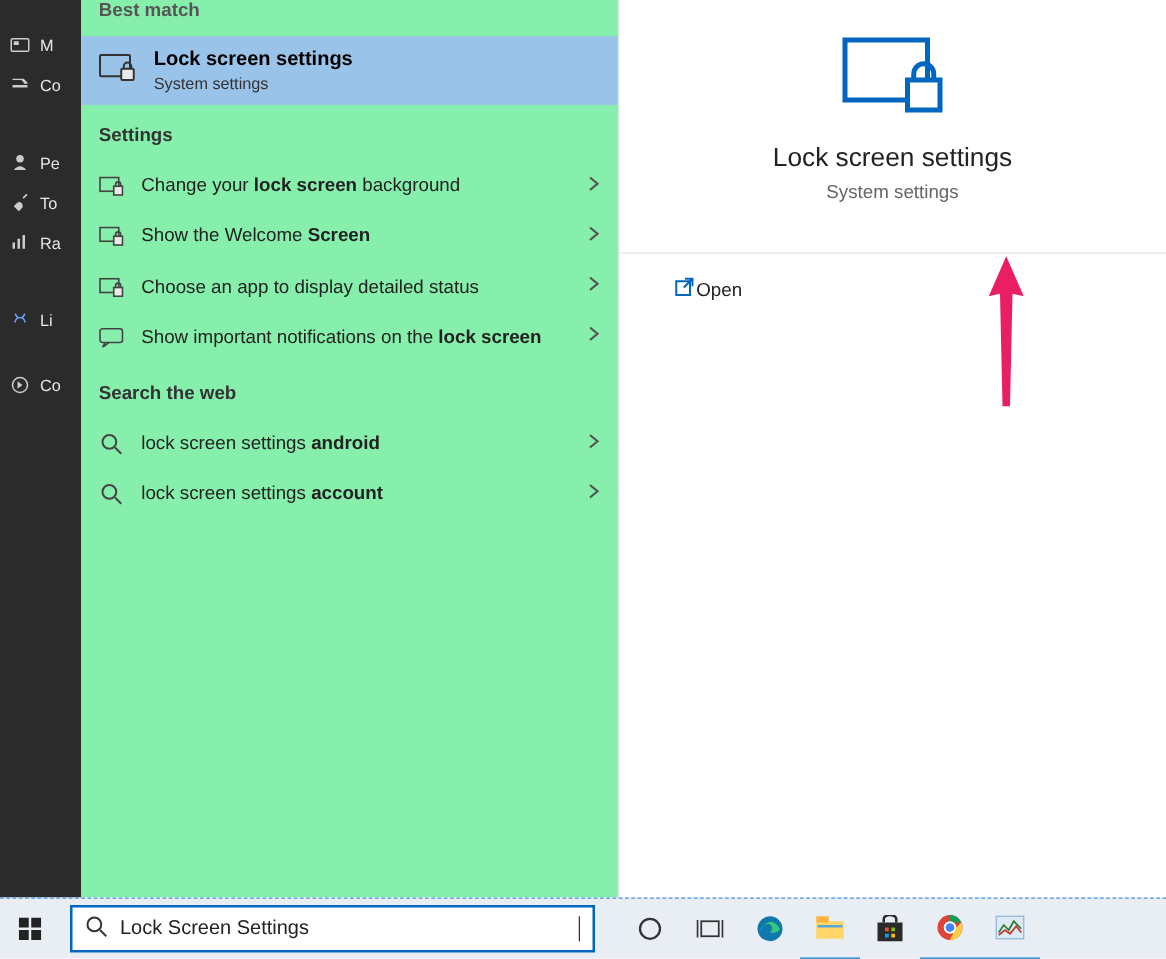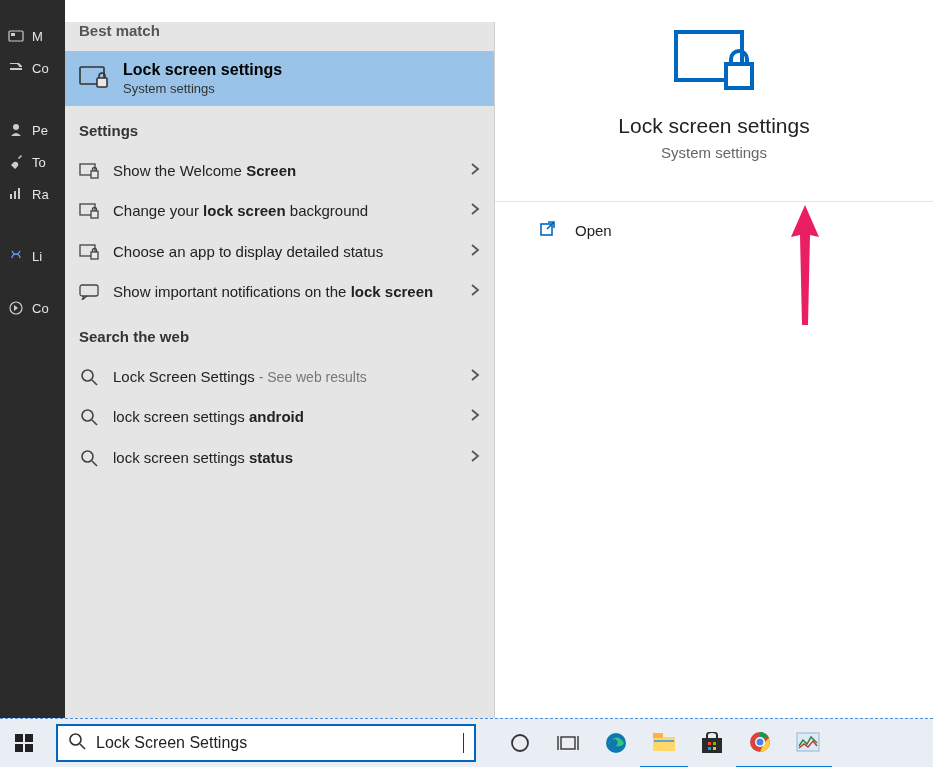--- a/index.html
+++ b/index.html
@@ -6,42 +6,42 @@
 html, body { width: 933px; height: 767px; overflow: hidden; background: #fff; }
 
 .root { position: relative; width: 933px; height: 767px; }
 
 
 .dark-col { position: absolute; left: 0; top: 0; width: 65px; height: 718px; background: #2b2b2b; }
 .dark-col .item { display: flex; align-items: center; gap: 8px; color: #e6e6e6; padding: 8px 8px; font-size: 13px; white-space: nowrap; }
 .dark-col .item svg { flex-shrink: 0; }
 
 
-.search-panel { position: absolute; left: 65px; top: 0; width: 430px; height: 718px; background: #e5e5e5; border-right: 1px solid #d0d0d0; display: flex; flex-direction: column; overflow: hidden; margin-top: 22px; }
+.search-panel { position: absolute; left: 65px; top: 0; width: 430px; height: 718px; background: #86efac; border-right: 1px solid #d0d0d0; display: flex; flex-direction: column; overflow: hidden; }
 
 .section-header { font-weight: 600; font-size: 15px; color: #333; padding: 16px 14px 12px 14px; }
 
 .best-match { background: #99c3e8; display: flex; align-items: center; padding: 10px 14px; gap: 14px; }
 .best-match .title { font-weight: 600; font-size: 16px; color: #000; }
 .best-match .subtitle { font-size: 13px; color: #333; margin-top: 2px; }
 
 .result-row { display: flex; align-items: center; padding: 10px 14px 10px 14px; gap: 14px; cursor: default; }
 .result-row .icon-slot { width: 20px; display: flex; justify-content: center; }
 .result-row .text { flex: 1; font-size: 15px; color: #222; line-height: 1.35; }
 .result-row .chev { color: #555; }
 
 .web-suffix { color: #777; font-size: 14px; }
 
 
 .preview { position: absolute; left: 495px; top: 0; right: 0; height: 718px; background: #fff; }
 .preview-inner { text-align: center; padding-top: 28px; }
 .preview-title { font-size: 21px; color: #222; margin-top: 18px; }
 .preview-sub { font-size: 15px; color: #666; margin-top: 6px; }
 .preview-divider { border-top: 1px solid #e3e3e3; margin: 40px 0 0 0; }
-.preview-action { display: flex; align-items: center; gap: 18px; padding: 18px 0 0 44px; font-size: 15px; color: #222; }
+.preview-action { display: flex; align-items: center; padding: 18px 0 0 44px; font-size: 15px; color: #222; }
 
 .arrow-annot { position: absolute; left: 785px; top: 195px; }
 
 
 .taskbar { position: absolute; left: 0; bottom: 0; width: 933px; height: 49px; background: #e8eef4; border-top: 1px dashed #4a91e2; display: flex; align-items: center; }
 .start-btn { width: 48px; height: 49px; display: flex; align-items: center; justify-content: center; }
 .search-box { margin-left: 8px; width: 420px; height: 38px; border: 2px solid #0067c0; background: #fff; display: flex; align-items: center; padding: 0 10px; gap: 10px; }
 .search-box input { border: none; outline: none; flex: 1; font-size: 16px; color: #222; background: transparent; }
 .tb-icons { display: flex; align-items: center; gap: 0; margin-left: 20px; }
 .tb-icon { width: 48px; height: 49px; display: flex; align-items: center; justify-content: center; }
@@ -129,34 +129,34 @@
 
     <div id="settings-list">
         <div class="result-row">
           <span class="icon-slot">
             <svg width="20" height="16" viewBox="0 0 20 16">
               <rect x="1" y="1" width="15" height="11" fill="none" stroke="#444" stroke-width="1.3"></rect>
               <rect x="12" y="8" width="7" height="7" fill="#e9e9e9" stroke="#444" stroke-width="1.3"></rect>
               <path d="M13.5 8 v-1.5 a2 2 0 0 1 4 0 v1.5" fill="none" stroke="#444" stroke-width="1.3"></path>
             </svg>
           </span>
-          <span class="text">Show the Welcome <b>Screen</b></span>
+          <span class="text">Change your <b>lock screen</b> background</span>
           <span class="chev"><svg width="10" height="14" viewBox="0 0 10 14">
               <path d="M2 2 l6 5 -6 5" fill="none" stroke="#555" stroke-width="1.8"></path>
             </svg></span>
         </div>
         <div class="result-row">
           <span class="icon-slot">
             <svg width="20" height="16" viewBox="0 0 20 16">
               <rect x="1" y="1" width="15" height="11" fill="none" stroke="#444" stroke-width="1.3"></rect>
               <rect x="12" y="8" width="7" height="7" fill="#e9e9e9" stroke="#444" stroke-width="1.3"></rect>
               <path d="M13.5 8 v-1.5 a2 2 0 0 1 4 0 v1.5" fill="none" stroke="#444" stroke-width="1.3"></path>
             </svg>
           </span>
-          <span class="text">Change your <b>lock screen</b> background</span>
+          <span class="text">Show the Welcome <b>Screen</b></span>
           <span class="chev"><svg width="10" height="14" viewBox="0 0 10 14">
               <path d="M2 2 l6 5 -6 5" fill="none" stroke="#555" stroke-width="1.8"></path>
             </svg></span>
         </div>
         <div class="result-row">
           <span class="icon-slot">
             <svg width="20" height="16" viewBox="0 0 20 16">
               <rect x="1" y="1" width="15" height="11" fill="none" stroke="#444" stroke-width="1.3"></rect>
               <rect x="12" y="8" width="7" height="7" fill="#e9e9e9" stroke="#444" stroke-width="1.3"></rect>
               <path d="M13.5 8 v-1.5 a2 2 0 0 1 4 0 v1.5" fill="none" stroke="#444" stroke-width="1.3"></path>
@@ -184,45 +184,33 @@
     <div class="section-header">Search the web</div>
 
     <div id="web-list">
         <div class="result-row">
           <span class="icon-slot">
             <svg width="18" height="18" viewBox="0 0 18 18">
               <circle cx="7.5" cy="7.5" r="5.5" fill="none" stroke="#444" stroke-width="1.6"></circle>
               <line x1="12" y1="12" x2="17" y2="17" stroke="#444" stroke-width="1.6"></line>
             </svg>
           </span>
-          <span class="text">Lock Screen Settings<span class="web-suffix"> - See web results</span></span>
+          <span class="text">lock screen settings <b>android</b></span>
           <span class="chev"><svg width="10" height="14" viewBox="0 0 10 14">
               <path d="M2 2 l6 5 -6 5" fill="none" stroke="#555" stroke-width="1.8"></path>
             </svg></span>
         </div>
         <div class="result-row">
           <span class="icon-slot">
             <svg width="18" height="18" viewBox="0 0 18 18">
               <circle cx="7.5" cy="7.5" r="5.5" fill="none" stroke="#444" stroke-width="1.6"></circle>
               <line x1="12" y1="12" x2="17" y2="17" stroke="#444" stroke-width="1.6"></line>
             </svg>
           </span>
-          <span class="text">lock screen settings <b>android</b></span>
-          <span class="chev"><svg width="10" height="14" viewBox="0 0 10 14">
-              <path d="M2 2 l6 5 -6 5" fill="none" stroke="#555" stroke-width="1.8"></path>
-            </svg></span>
-        </div>
-        <div class="result-row">
-          <span class="icon-slot">
-            <svg width="18" height="18" viewBox="0 0 18 18">
-              <circle cx="7.5" cy="7.5" r="5.5" fill="none" stroke="#444" stroke-width="1.6"></circle>
-              <line x1="12" y1="12" x2="17" y2="17" stroke="#444" stroke-width="1.6"></line>
-            </svg>
-          </span>
-          <span class="text">lock screen settings <b>status</b></span>
+          <span class="text">lock screen settings <b>account</b></span>
           <span class="chev"><svg width="10" height="14" viewBox="0 0 10 14">
               <path d="M2 2 l6 5 -6 5" fill="none" stroke="#555" stroke-width="1.8"></path>
             </svg></span>
         </div>
       </div>
   </div>
 
   <div class="preview">
     <div class="preview-inner">
       <span>

